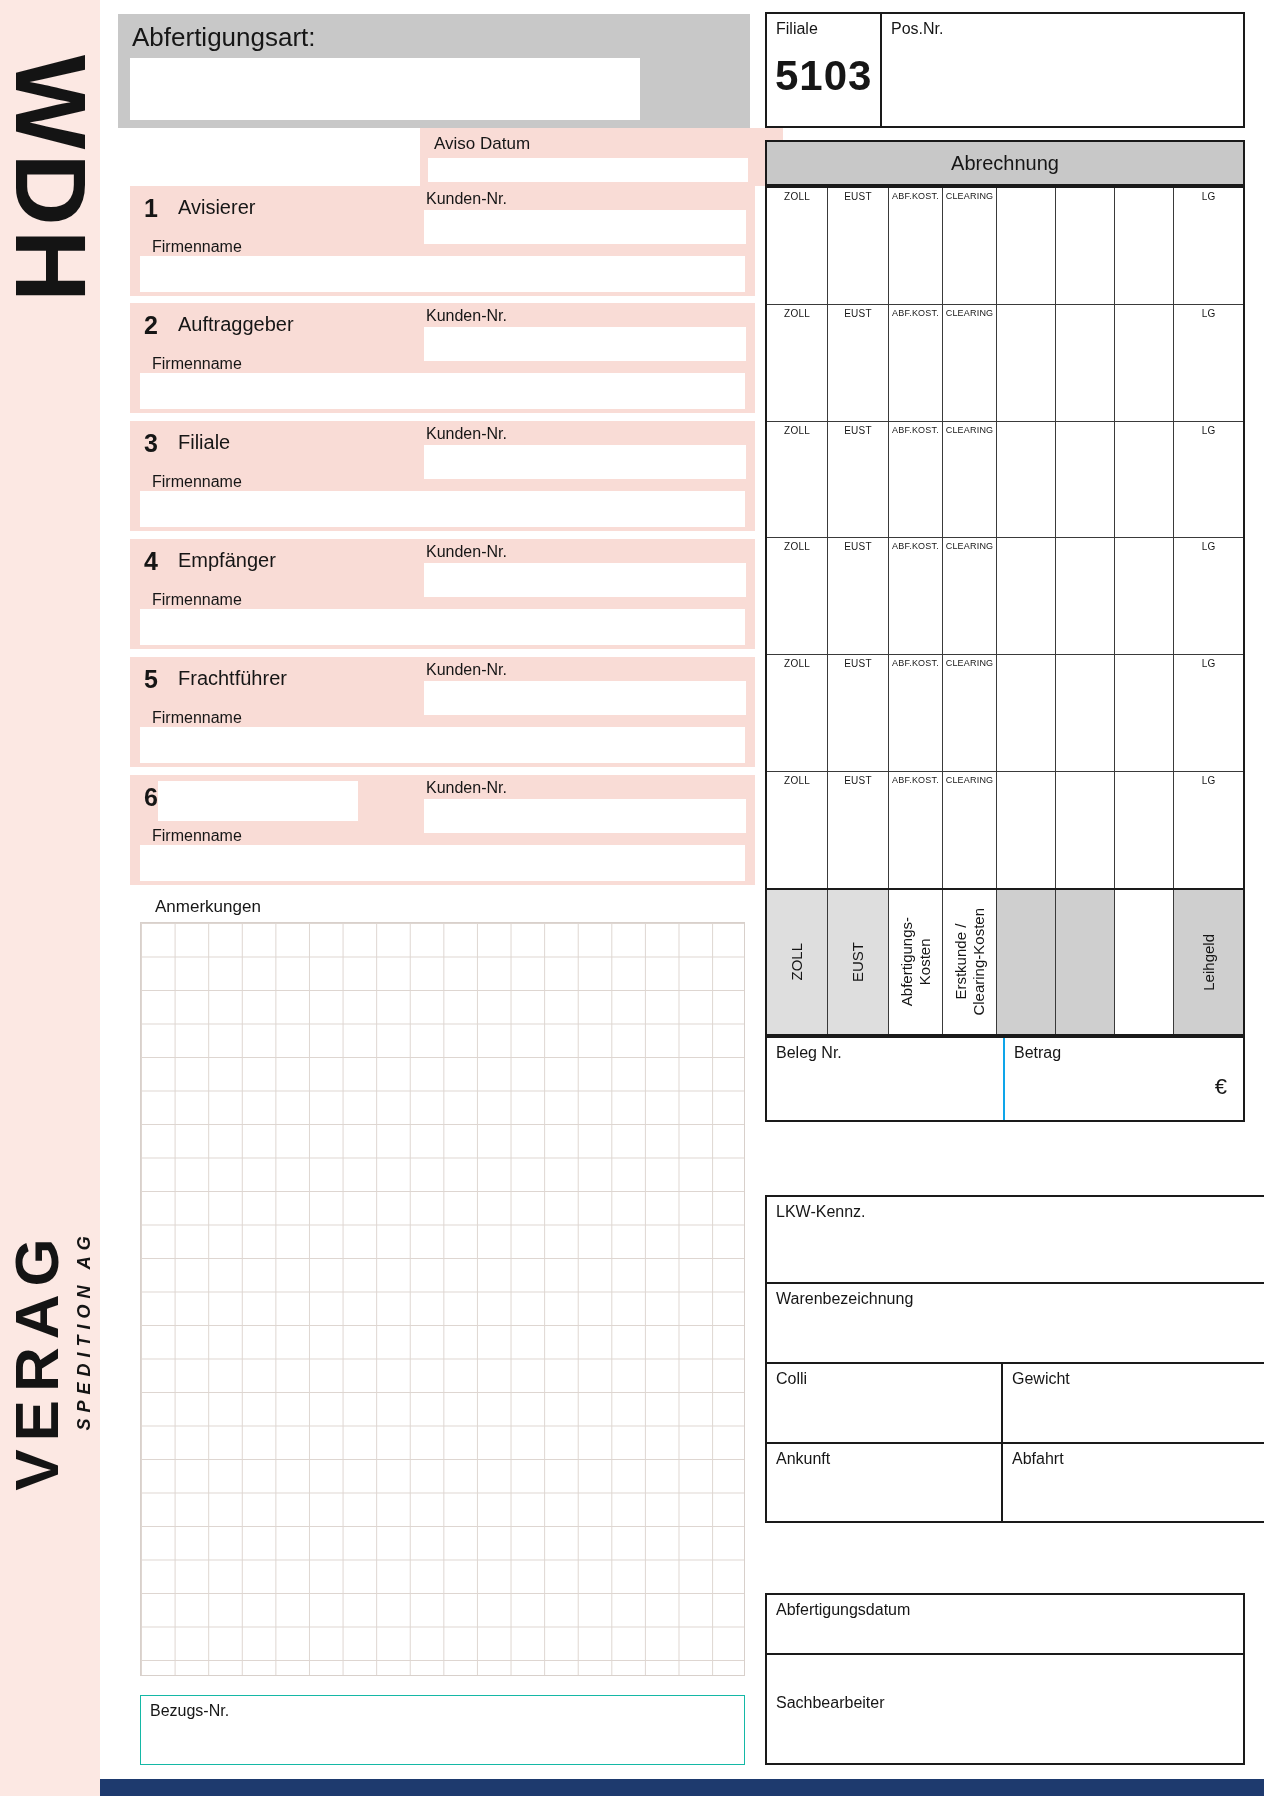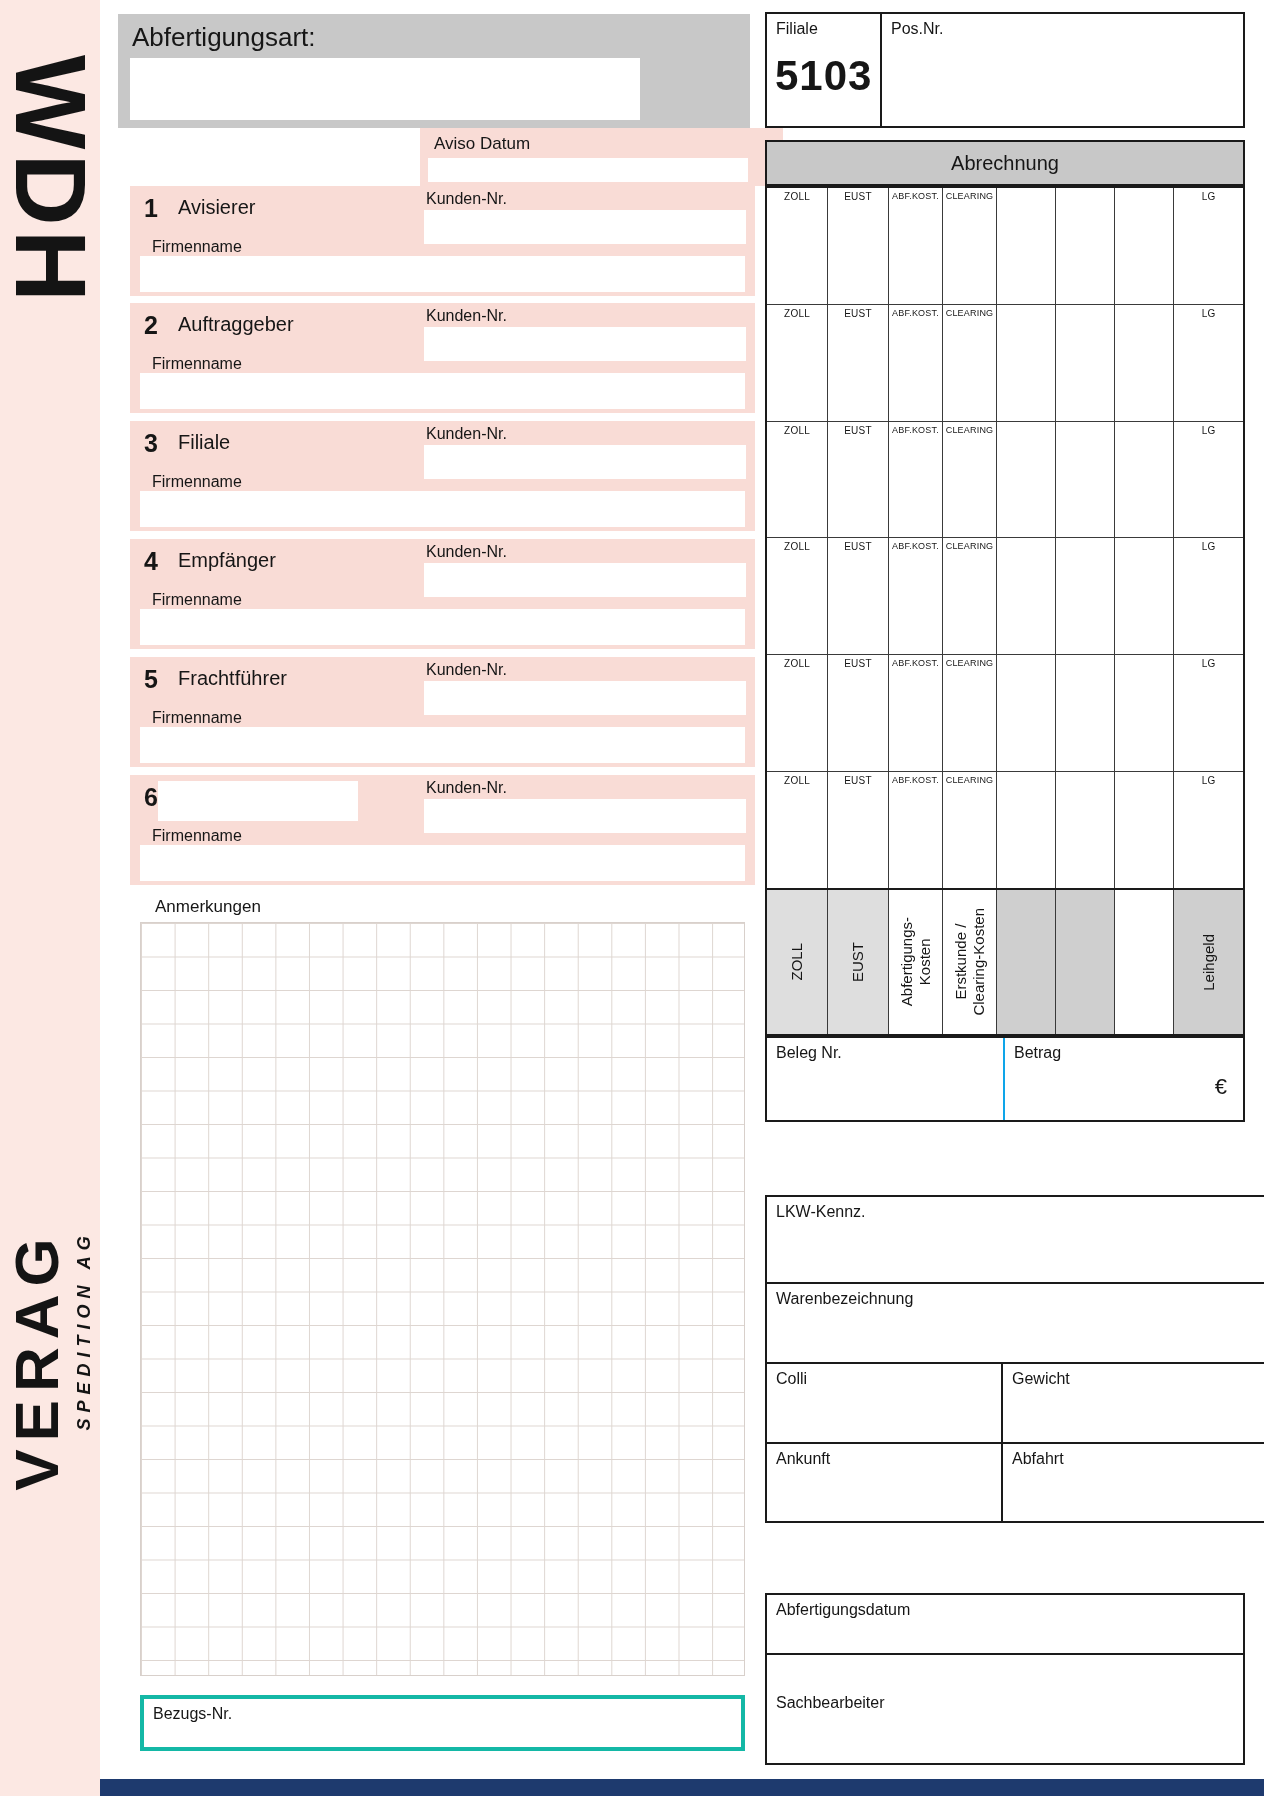--- a/index.html
+++ b/index.html
@@ -78,21 +78,21 @@
   .irow.r1{height:86px;}
   .irow.r2{height:78px;}
   .irow.split{display:flex; height:78px;}
   .icell{width:234px; border-right:2px solid #1a1a1a; position:relative;}
   .icell2{flex:1; position:relative;}
 
   .datum-box{left:765px; top:1593px; width:480px; height:172px; border:2px solid #1a1a1a; box-sizing:border-box; display:flex; flex-direction:column; background:#fff;gap:33px;}
   .drow1{height:58px; border-bottom:2px solid #1a1a1a; position:relative;}
   .drow2{flex:1; position:relative;}
 
-  .bezug-box{left:140px; top:1695px; width:605px; height:56px; border:4px solid #14b8a6; box-sizing:border-box; background:#fff;}
+  .bezug-box{left:140px; top:1695px; width:605px; height:70px; border:1px solid #14b8a6; box-sizing:border-box; background:#fff;}
 
   .bottom-strip{left:100px; top:1779px; width:1164px; height:17px; background:#1e3a6e;}
 </style>
 </head>
 <body>
 
 <div class="page">
 
   <div class="abs sidebar">
     <div class="abs wdh-wrap">

